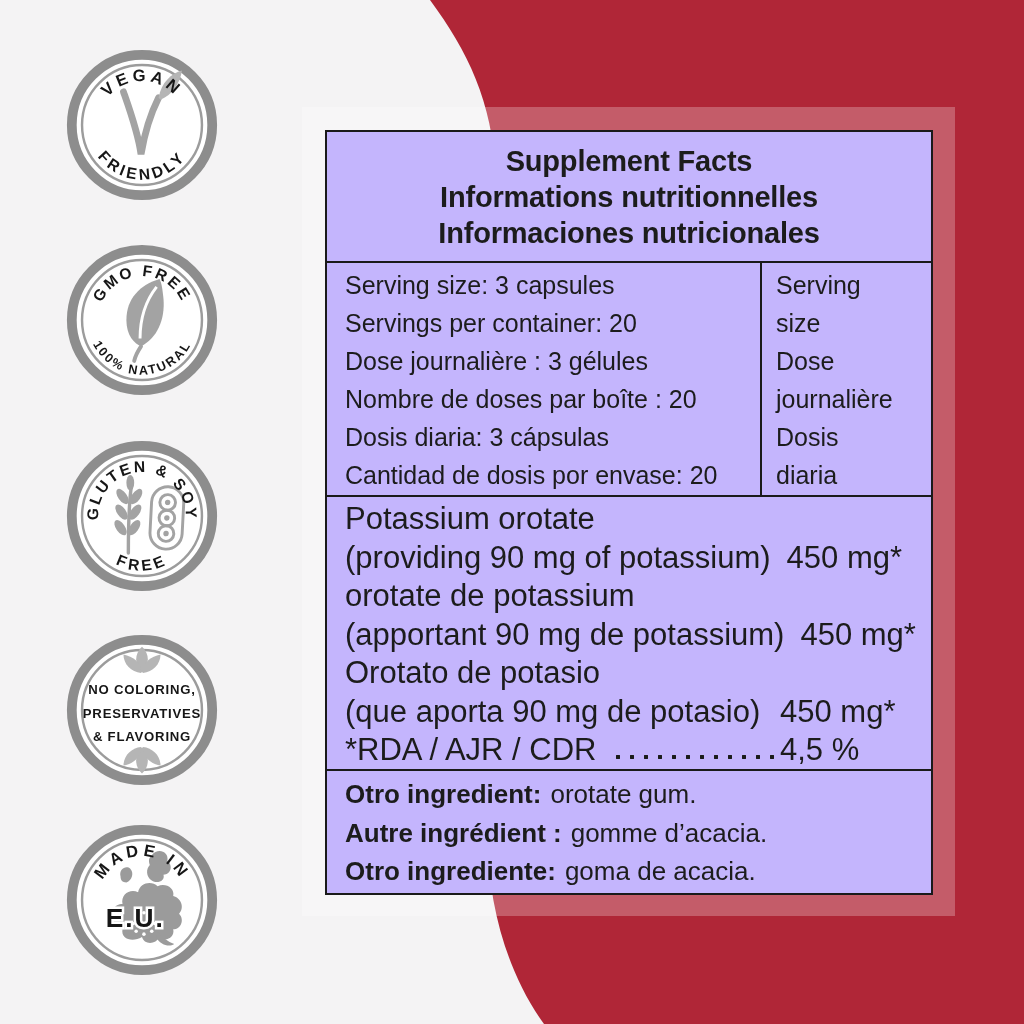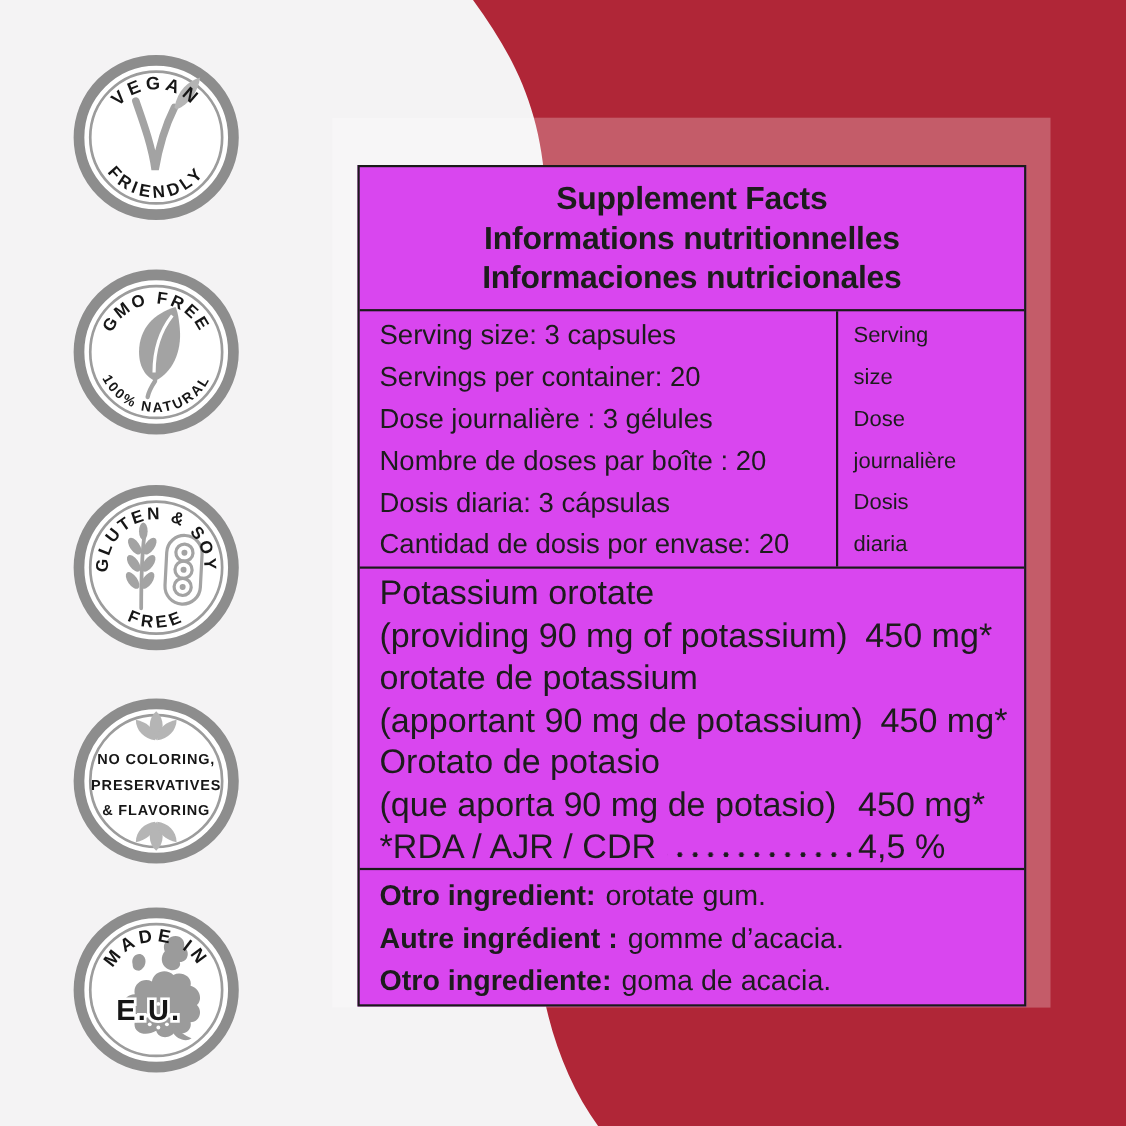--- a/index.html
+++ b/index.html
@@ -15,37 +15,37 @@
   .red-shape{position:absolute;inset:0;width:1024px;height:1024px;}
   .red-shape path{fill:var(--accent-red,#b02637);}
   
   .tint{
     position:absolute;left:302px;top:107px;width:653px;height:809px;
     background:var(--panel-tint,rgba(255,255,255,.25));
   }
   
   .factbox{
     position:absolute;left:325px;top:130px;width:608px;height:765px;
-    box-sizing:border-box;background:#d946ef;
+    box-sizing:border-box;background:#c4b5fd;
     border:2px solid var(--box-border,#1a1a1a);
-    display:flex;flex-direction:column;margin-top:20px;
+    display:flex;flex-direction:column;
   }
   .sec{box-sizing:border-box;}
   .sec.bb{border-bottom:2px solid var(--box-border,#1a1a1a);}
   .sec.header{
     height:131px;display:flex;flex-direction:column;justify-content:center;
     text-align:center;font-weight:bold;font-size:29px;line-height:36px;
     letter-spacing:-0.2px;
   }
   .sec.serving{height:234px;display:flex;}
   .serv-left{
     box-sizing:border-box;width:435px;border-right:2px solid var(--box-border,#1a1a1a);
     padding:3px 6px 0 18px;font-size:25px;line-height:38px;white-space:nowrap;
   }
-  .serv-right{flex:1;padding:3px 4px 0 14px;font-size:20px;line-height:38px;}
+  .serv-right{flex:1;padding:3px 4px 0 14px;font-size:25px;line-height:38px;}
   .sec.ingredients{height:274px;padding:3px 0 0 0;font-size:31px;line-height:38.5px;}
   .irow{display:flex;align-items:baseline;padding:0 0 0 18px;}
   .irow .lbl{white-space:nowrap;}
   .irow .dots{
     flex:1;align-self:stretch;margin:0 6px 0 10px;
     background-image:radial-gradient(circle, #1b1b1b 2.1px, transparent 2.4px);
     background-size:14px 6px;background-repeat:repeat-x;
     background-position:4px calc(100% - 10px);
   }
   .irow .val{flex:0 0 151px;white-space:nowrap;}

